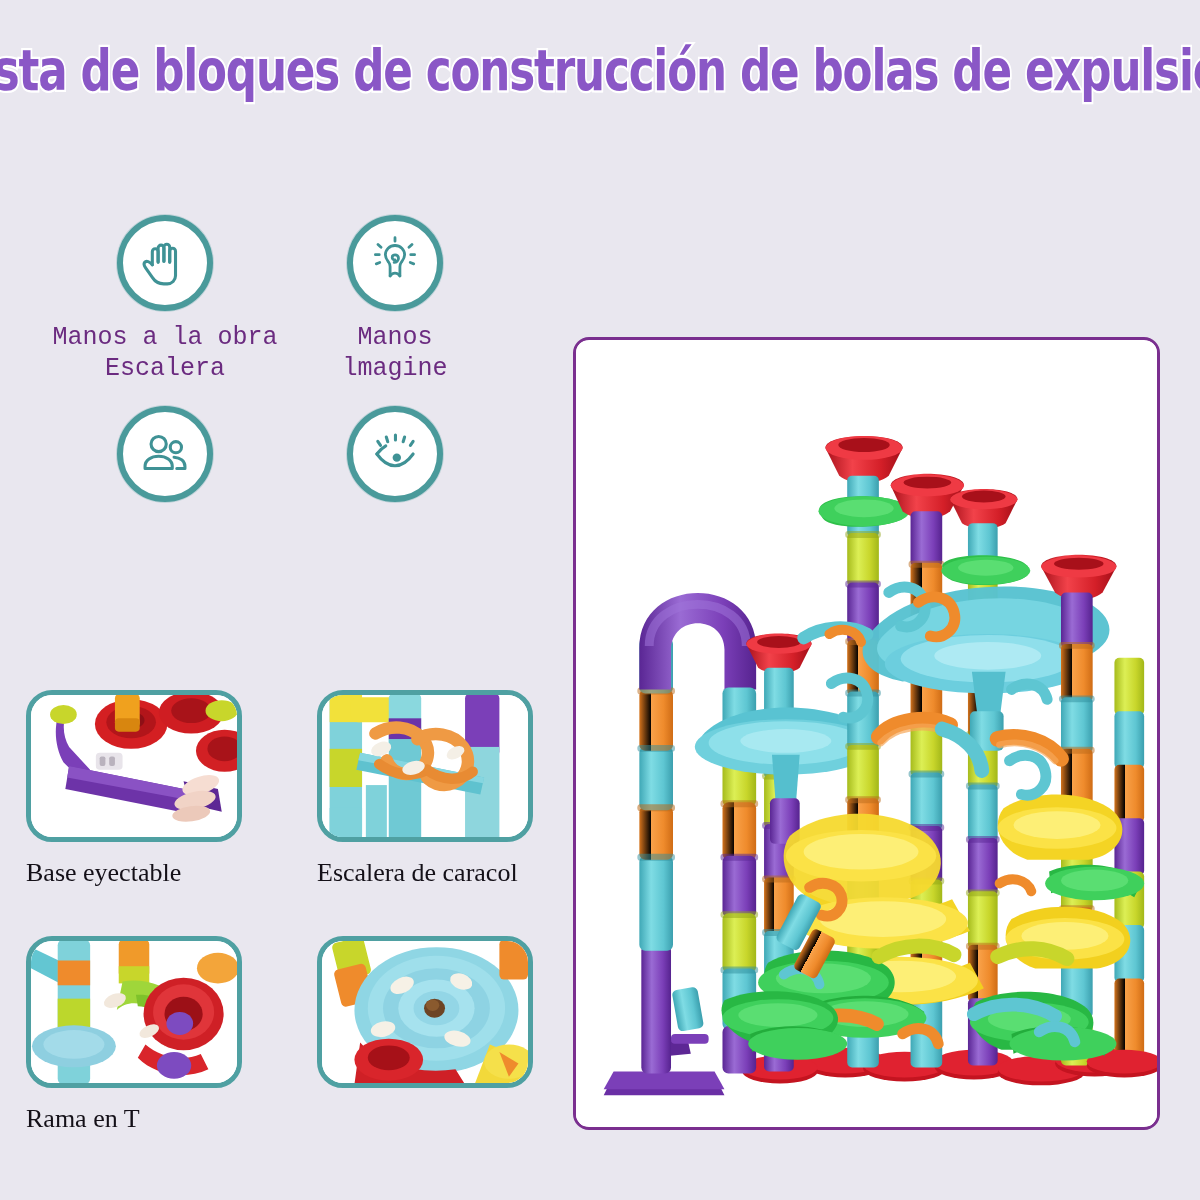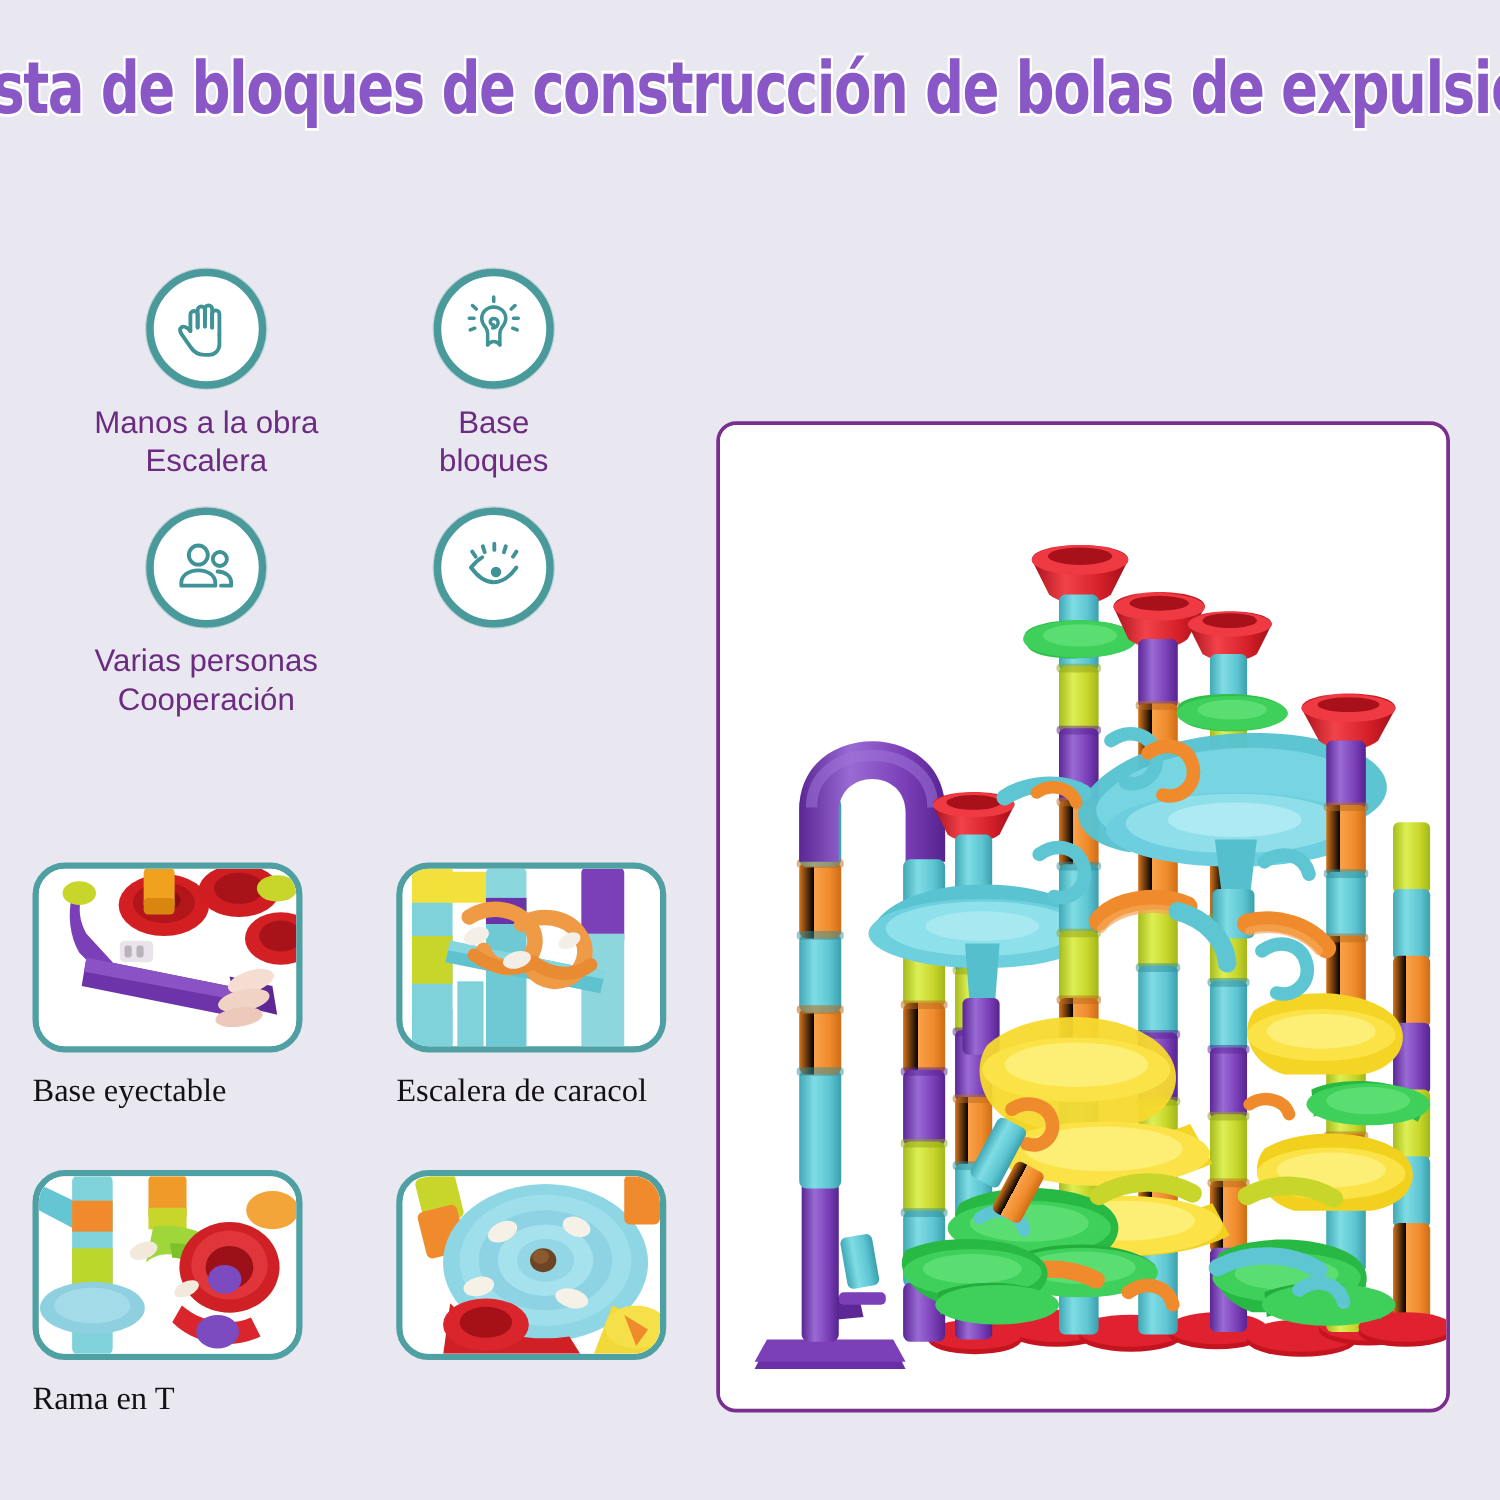--- a/index.html
+++ b/index.html
@@ -70,21 +70,21 @@
     justify-content: center;
     box-shadow: 0 0 0 1px rgba(74,154,155,.25);
   }
   .feature-icon svg { display: block; }
   .feature-label {
     margin-top: 12px;
     text-align: center;
     color: #6b2b80;
     font-size: 25px;
     line-height: 1.22;
-    font-family: Liberation Sans, sans-serif;
+    font-family: Liberation Mono, monospace;
   }
 
   
   .thumbs {
     position: absolute;
     left: 26px;
     top: 690px;
     width: 490px;
     display: grid;
     grid-template-columns: 243px 243px;
@@ -158,37 +158,33 @@
       <svg viewBox="0 0 64 64" width="56" height="56" fill="none" stroke="#3f9295" stroke-width="3.2" stroke-linecap="round" stroke-linejoin="round">
         <path d="M32 12c-6.2 0-11 4.6-11 10.6 0 4 2.2 6.4 3.8 8.6 1.2 1.7 1.6 3 1.6 5.2v10.4"></path>
         <path d="M32 12c6.2 0 11 4.6 11 10.6 0 4-2.2 6.4-3.8 8.6-1.2 1.7-1.6 3-1.6 5.2v10.4"></path>
         <path d="M26.4 46.8c1.6-2.2 3.6-3.2 5.6-3.2s4 1 5.6 3.2"></path>
         <path d="M32 28.5c-1.9 0-3.2-1.3-3.2-2.9 0-1.7 1.4-3 3.3-3 2.2 0 3.9 1.7 3.9 4 0 2.7-2.2 4.7-5 4.7"></path>
         <path d="M14 22.5h-4.4M16 14l-3.4-3.2M32 7V3M48 14l3.4-3.2M50 22.5h4.4"></path>
         <path d="M14.6 31.5 10.6 33M49.4 31.5l4 1.5"></path>
       </svg>
     </div>
     <div class="feature-label">
-      <div>Base</div>
-      <div>bloques</div>
+      <div>Manos</div>
+      <div>lmagine</div>
     </div>
   </div>
 
   <div class="feature">
     <div class="feature-icon">
       <svg viewBox="0 0 64 64" width="58" height="58" fill="none" stroke="#3f9295" stroke-width="3.4" stroke-linecap="round" stroke-linejoin="round">
         <circle cx="25" cy="21" r="8.4"></circle>
         <path d="M10 48v-2.5c0-6.6 6.7-11 15-11s15 4.4 15 11V48z"></path>
         <circle cx="44" cy="24.5" r="6.2"></circle>
         <path d="M42 35.5c7 .3 12 4.3 12 10V48h-9"></path>
       </svg>
-    </div>
-    <div class="feature-label">
-      <div>Varias personas</div>
-      <div>Cooperación</div>
     </div>
   </div>
 
   <div class="feature">
     <div class="feature-icon">
       <svg viewBox="0 0 64 64" width="58" height="58" fill="none" stroke="#3f9295" stroke-width="3.4" stroke-linecap="round" stroke-linejoin="round">
         <path d="M12 32c6.5 9 13.5 13 20 13s13.5-4 20-13"></path>
         <path d="M12 32c3-4 6.3-7 9.8-9"></path>
         <circle cx="34" cy="36" r="4.6" fill="#3f9295" stroke="none"></circle>
         <path d="M16 22.5 13 18M24 18.5l-1.6-5.2M32.5 16.5V11M41 18.5l1.6-5.2M49 22.5 52 18"></path>

